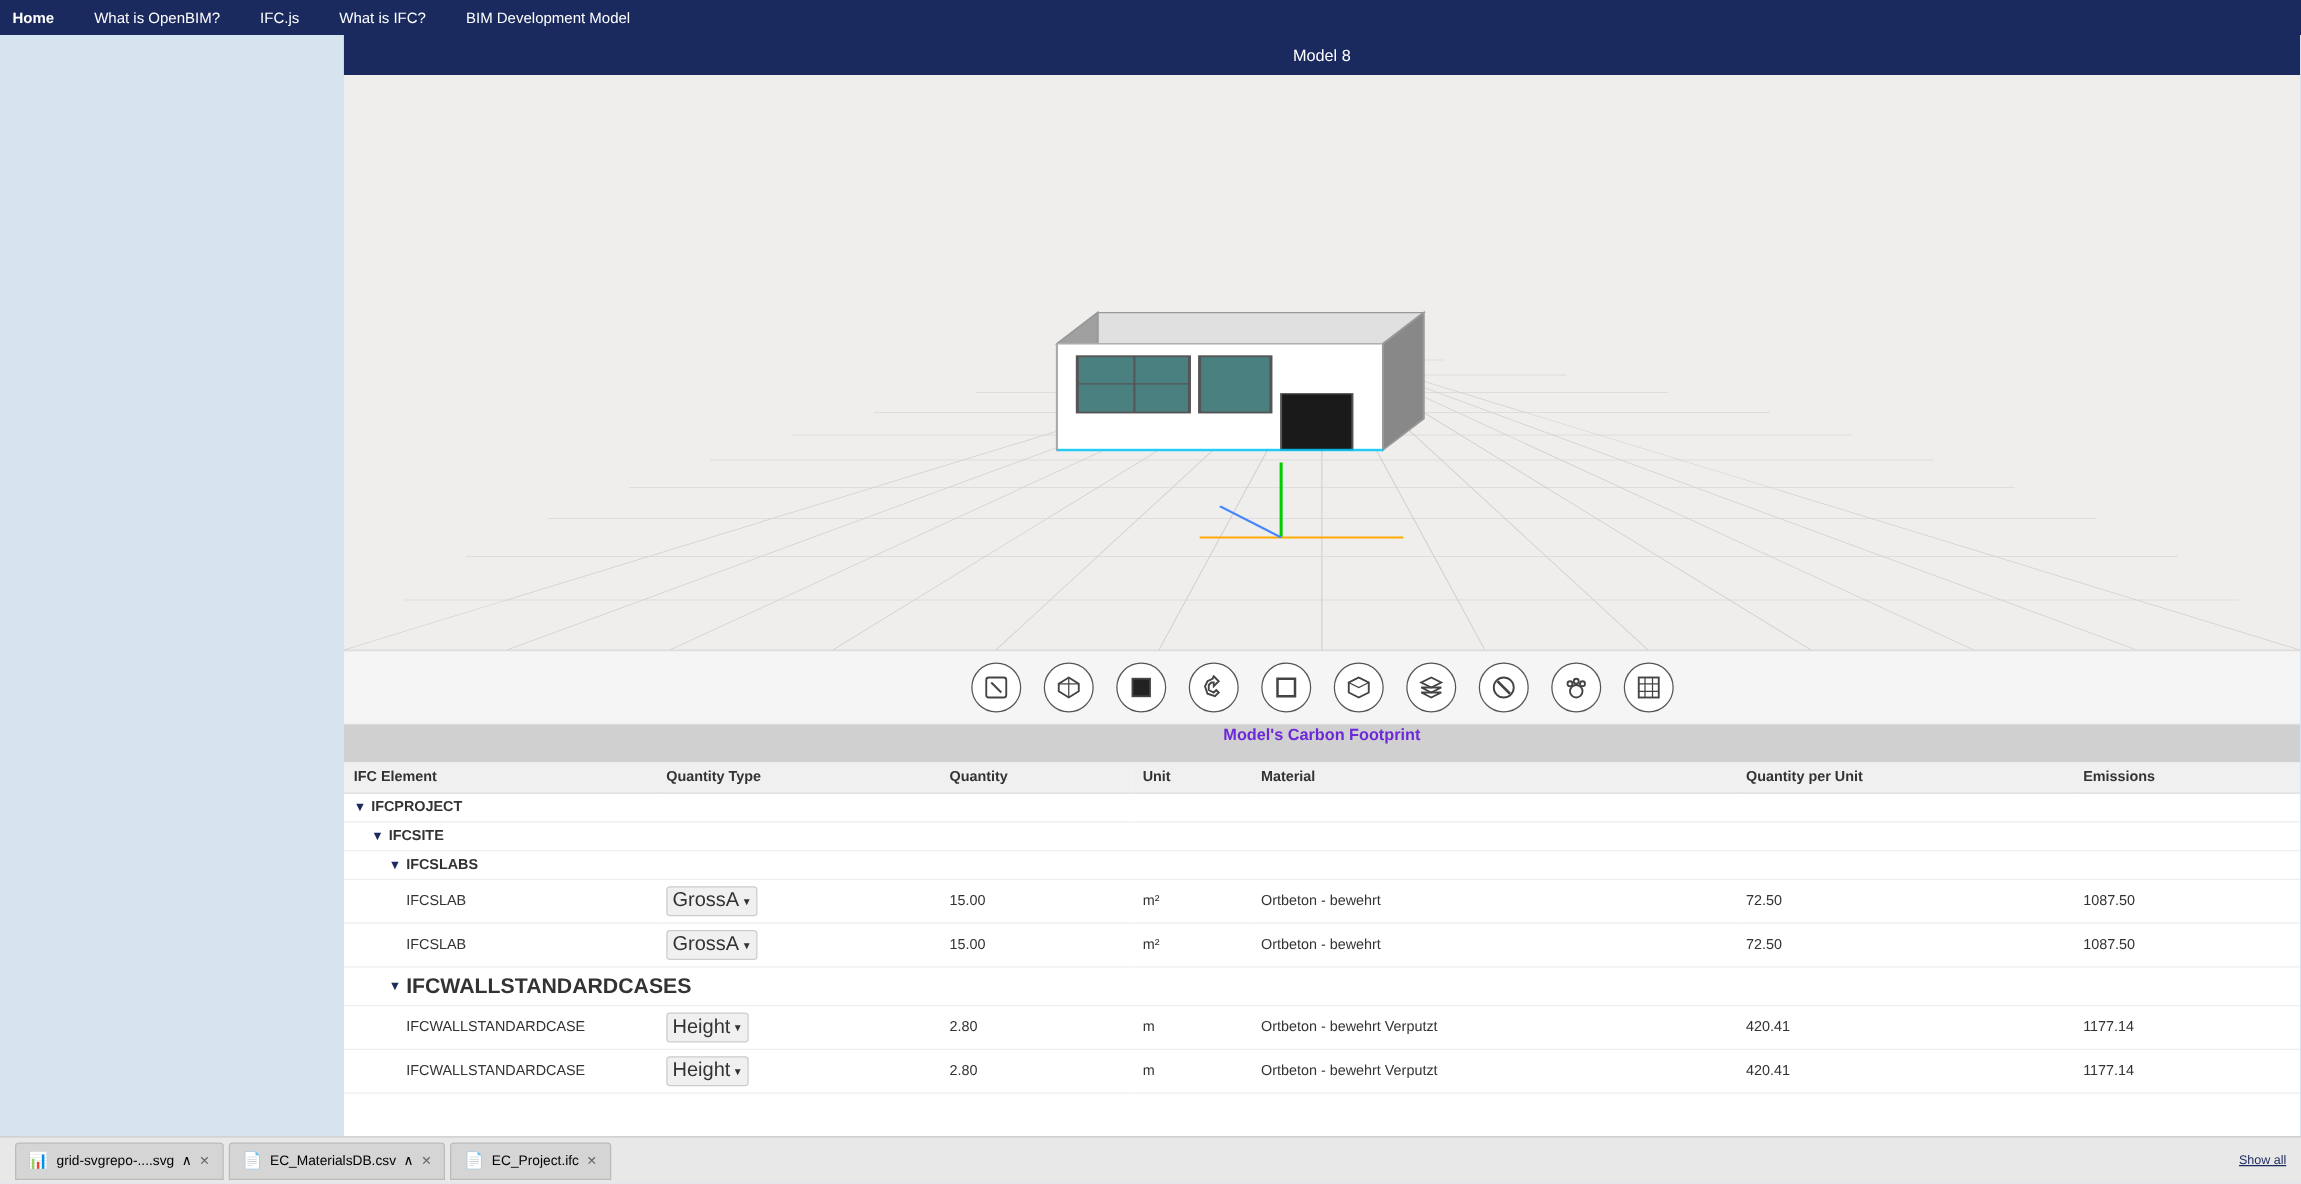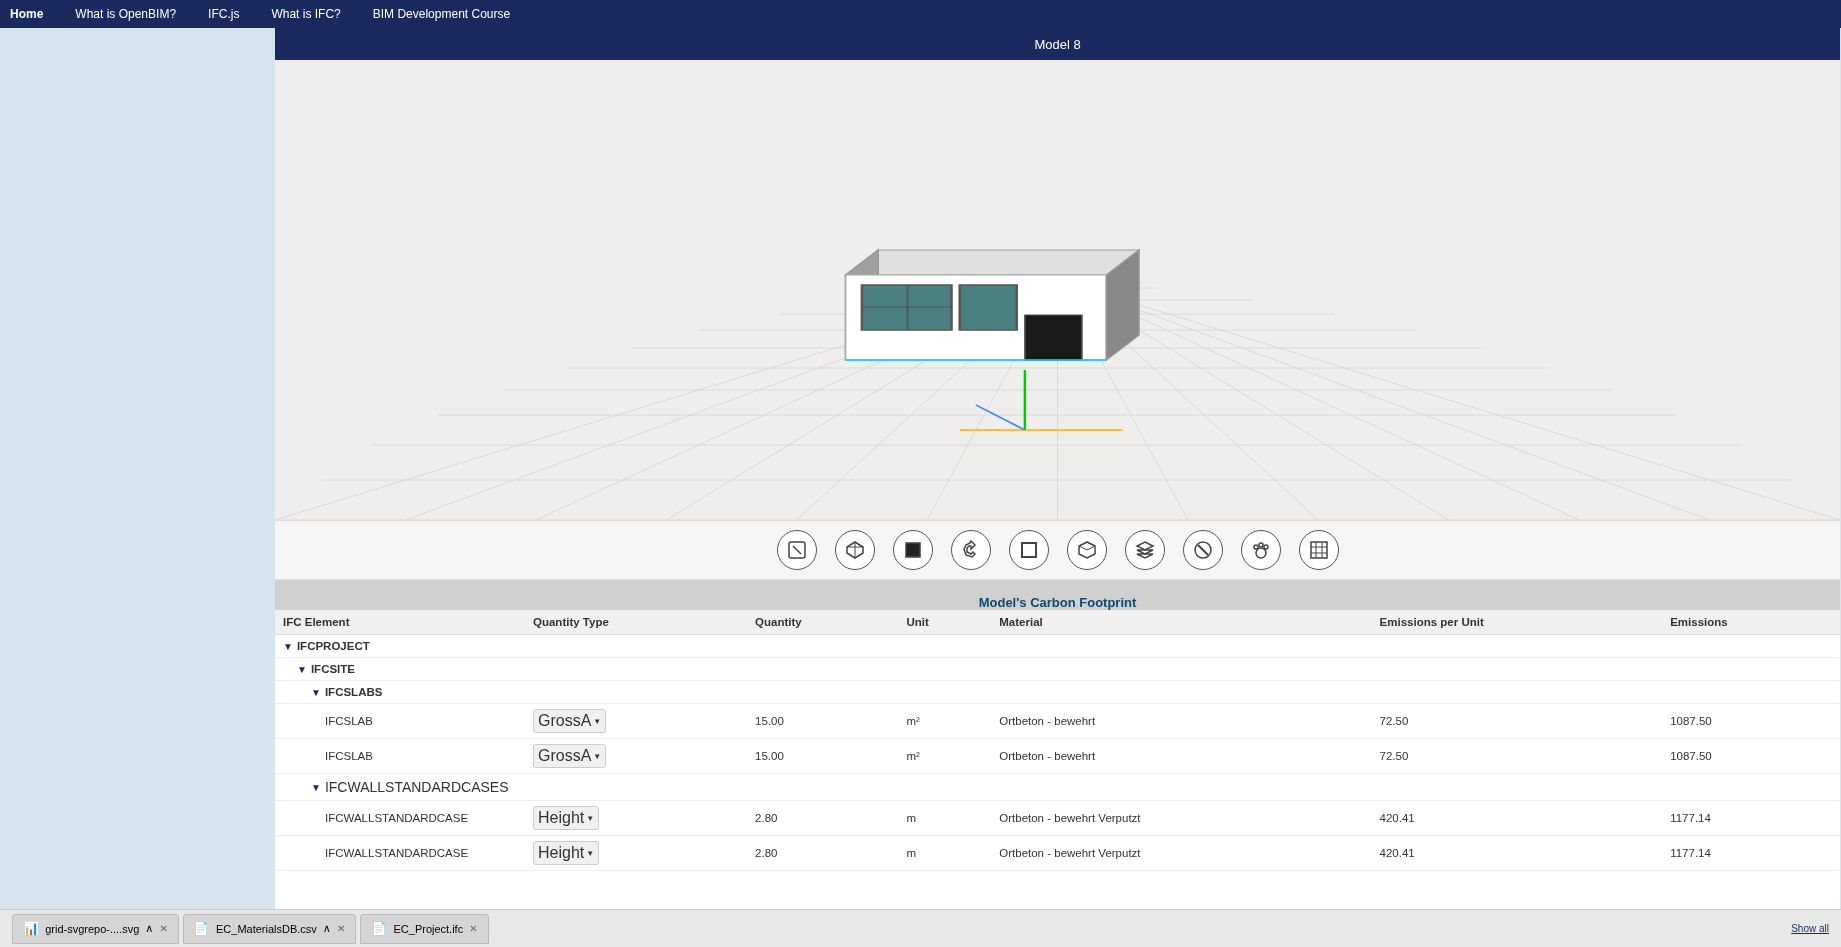--- a/index.html
+++ b/index.html
@@ -114,25 +114,25 @@
       flex: 1;
       overflow: hidden;
       display: flex;
       flex-direction: column;
     }
 
     .carbon-title-bar {
       background: #d0d0d0;
       height: 30px;
       display: flex;
-      align-items: flex-end;
+      align-items: flex-start;
       justify-content: center;
       font-size: 13px;
       font-weight: bold;
-      color: #0c4a6e;
+      color: #6d28d9;
       flex-shrink: 0;
     }
 
     .table-container {
       flex: 1;
       overflow: auto;
       background: white;
     }
 
     table {
@@ -245,21 +245,21 @@
     }
   </style>
 </head>
 <body>
 
 <div class="top-nav">
   <a class="active">Home</a>
   <a>What is OpenBIM?</a>
   <a>IFC.js</a>
   <a>What is IFC?</a>
-  <a>BIM Development Course</a>
+  <a>BIM Development Model</a>
 </div>
 
 <div class="main-area">
 
   <div class="left-sidebar"></div>
 
   <div class="center-panel">
 
     <div class="model-title-bar">
       <span>Model 8</span>
@@ -397,21 +397,21 @@
       </div>
       <div class="table-container">
         <table>
           <thead>
             <tr>
               <th>IFC Element</th>
               <th>Quantity Type</th>
               <th>Quantity</th>
               <th>Unit</th>
               <th>Material</th>
-              <th>Emissions per Unit</th>
+              <th>Quantity per Unit</th>
               <th>Emissions</th>
             </tr>
           </thead>
           <tbody id="table-body">
           <tr>
                 <td colspan="7">
                   <div class="tree-label" style="padding-left: 0px;">
                     <span class="tree-icon">▼</span>
         <span style="font-weight:bold;font-size:11.5px;">IFCPROJECT</span>
                   </div>
@@ -456,21 +456,21 @@
                 <td>15.00</td>
                 <td>m²</td>
                 <td>Ortbeton - bewehrt</td>
                 <td>72.50</td>
                 <td>1087.50</td>
               </tr>
               <tr>
                 <td colspan="7">
                   <div class="tree-label" style="padding-left: 28px;">
                     <span class="tree-icon">▼</span>
-        <span style="font-weight:normal;font-size:14px;">IFCWALLSTANDARDCASES</span>
+        <span style="font-weight:bold;font-size:17px;">IFCWALLSTANDARDCASES</span>
                   </div>
                 </td>
               </tr>
               <tr>
                 <td>
                   <div class="tree-label" style="padding-left: 42px;">
                     <span>IFCWALLSTANDARDCASE</span>
                   </div>
                 </td>
                 <td><span class="qty-select">Height</span></td>

